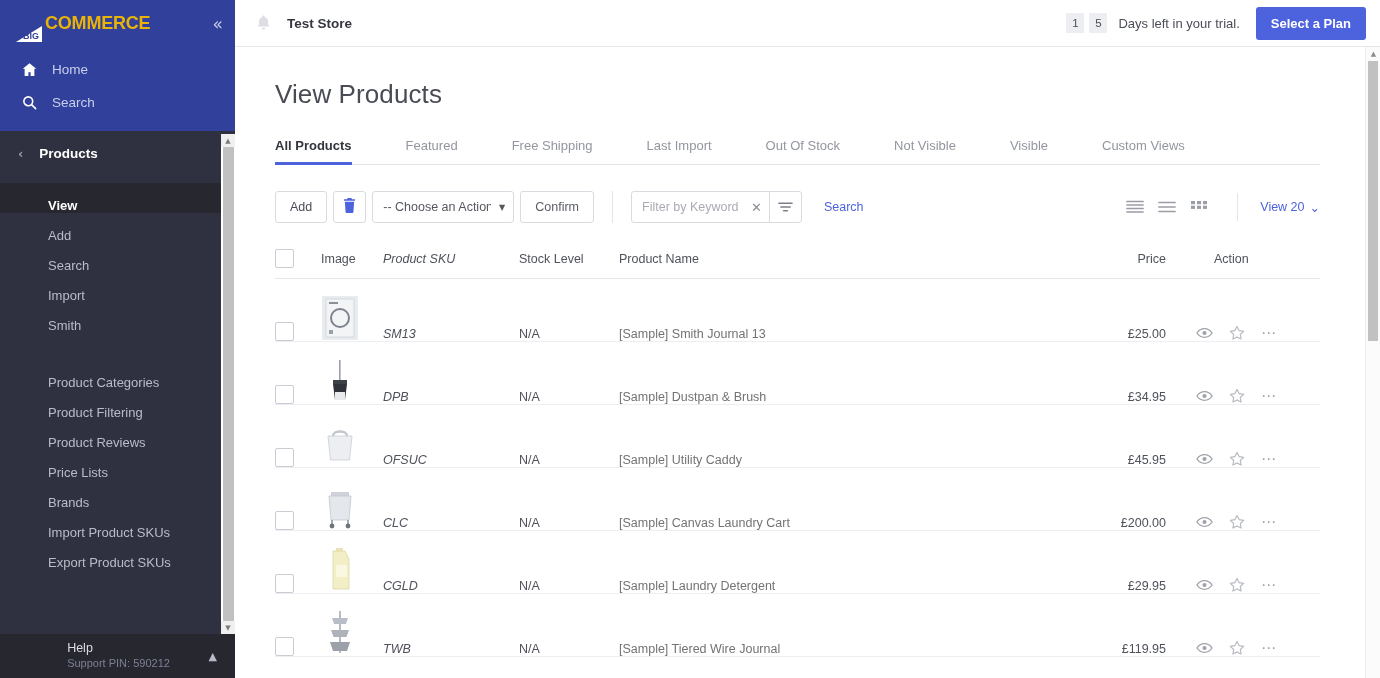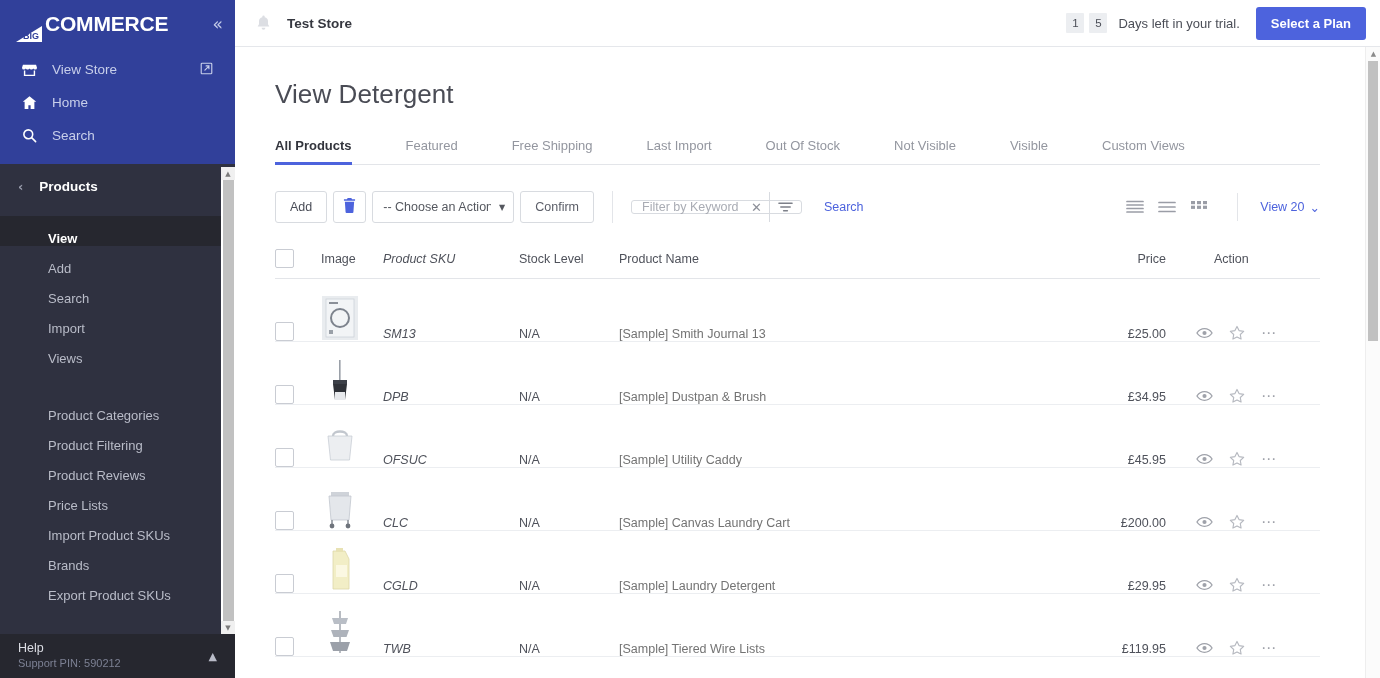--- a/index.html
+++ b/index.html
@@ -23,21 +23,21 @@
   .sb-brandrow {
     height: 47px; display: flex; align-items: center;
     padding: 0 14px 0 14px; position: relative;
   }
   .logo { display: flex; align-items: center; gap: 0px; }
   .logo-mark {
     width: 30px; height: 20px; position: relative; margin-right: 1px; margin-top: 20px;
   }
   .logo-mark svg { display:block; }
   .logo-text {
-    color: #ffffff; font-size: 21px; font-weight: 700;
+    color: #eab308; font-size: 18px; font-weight: 700;
     letter-spacing: -0.2px;
   }
   .collapse-btn {
     position: absolute; right: 12px; top: 50%; transform: translateY(-50%);
     color: #c3cbe8; font-size: 17px; line-height: 1; cursor: pointer;
     font-family: "DejaVu Sans", sans-serif;
   }
   .sb-blue-nav { padding: 6px 0 12px 0; }
   .sb-blue-item {
     height: 33px; display: flex; align-items: center;
@@ -79,20 +79,21 @@
     color:#7a7a7a; font-size: 7px; font-family:"DejaVu Sans", sans-serif;
     background:#f0f0f0;
   }
   .sb-scroll .arrow-up { top: 0; }
   .sb-scroll .arrow-dn { bottom: 0; }
 
   .sb-help {
     height: 44px; background: #26272f; display: flex; align-items: center;
     padding: 0 16px 0 18px; position: relative; cursor: pointer;
     flex: 0 0 44px;
+    justify-content: center;
   }
   .sb-help .htxt { display:flex; flex-direction: column; line-height: 1.25; }
   .sb-help .h1 { color: #dcdee5; font-size: 12.5px; }
   .sb-help .h2 { color: #7c8093; font-size: 11px; }
   .sb-help .caret { position:absolute; right: 18px; color:#b9bcc8; font-size: 11px;
     font-family:"DejaVu Sans", sans-serif;}
 
   
   .main { flex: 1; height: 678px; position: relative; background: #ffffff;
     display: flex; flex-direction: column; overflow: hidden; }
@@ -159,21 +160,21 @@
   .select-wrap .sel-caret {
     position: absolute; right: 9px; top: 50%; transform: translateY(-50%);
     pointer-events: none; color: #55585f; font-size: 8px;
     font-family: "DejaVu Sans", sans-serif;
   }
   .btn.confirm { margin-left: 6px; color: #5b5e68; }
 
   .divider-v { width: 1px; height: 32px; background: #e3e5e9; margin: 0 18px; }
 
   .filter-box {
-    display: flex; align-items: center; height: 14px;
+    display: flex; align-items: center; height: 32px;
     border: 1px solid #d8dbe0; border-radius: 3px; background: #fff;
   }
   .filter-box input {
     border: none; outline: none; height: 30px; width: 112px;
     font-size: 12.5px; color: #55585f; padding: 0 6px 0 10px;
     font-family: "Liberation Sans", sans-serif; background: transparent;
   }
   .filter-box input::placeholder { color: #a9acb4; }
   .clear-x { color: #8d9099; font-size: 13px; padding: 0 7px; cursor: pointer;
     font-family: "DejaVu Sans", sans-serif; }
@@ -259,35 +260,20 @@
           </span>
           <span class="logo-text">COMMERCE</span>
         </div>
         <span class="collapse-btn">«</span>
       </div>
 
       <div class="sb-blue-nav">
         <div class="sb-blue-item">
           <span class="ico">
             <svg width="15" height="15" viewBox="0 0 16 16" fill="#ffffff">
-              <path d="M1 3h14l1 3a2 2 0 0 1-2 2 2 2 0 0 1-2-1.2A2 2 0 0 1 10 8a2 2 0 0 1-2-1.2A2 2 0 0 1 6 8a2 2 0 0 1-2-1.2A2 2 0 0 1 2 8 2 2 0 0 1 0 6z"></path>
-              <path d="M2 9v6h12V9h-1.5v4.5h-9V9z"></path>
-            </svg>
-          </span>
-          <span>View Store</span>
-          <span class="ext">
-            <svg width="13" height="13" viewBox="0 0 16 16" fill="none" stroke="#c8cfea" stroke-width="1.4">
-              <rect x="1.5" y="1.5" width="13" height="13" rx="1"></rect>
-              <path d="M6 10l5-5M7.5 4.8H11V8.3" stroke-linecap="round"></path>
-            </svg>
-          </span>
-        </div>
-        <div class="sb-blue-item">
-          <span class="ico">
-            <svg width="15" height="15" viewBox="0 0 16 16" fill="#ffffff">
               <path d="M8 1.2 0.8 7.2h2V15h4v-4h2.4v4h4V7.2h2z"></path>
             </svg>
           </span>
           <span>Home</span>
         </div>
         <div class="sb-blue-item">
           <span class="ico">
             <svg width="15" height="15" viewBox="0 0 16 16" fill="none" stroke="#ffffff" stroke-width="1.7">
               <circle cx="6.7" cy="6.7" r="4.7"></circle>
               <path d="M10.3 10.3 14.5 14.5" stroke-linecap="round"></path>
@@ -310,40 +296,40 @@
         <div class="sb-item">
           <span>Add</span>
         </div>
         <div class="sb-item">
           <span>Search</span>
         </div>
         <div class="sb-item">
           <span>Import</span>
         </div>
         <div class="sb-item">
-          <span>Views</span>
+          <span>Smith</span>
         </div>
         <div class="sb-gap"></div>
         <div class="sb-item">
           <span>Product Categories</span>
         </div>
         <div class="sb-item">
           <span>Product Filtering</span>
         </div>
         <div class="sb-item">
           <span>Product Reviews</span>
         </div>
         <div class="sb-item">
           <span>Price Lists</span>
         </div>
         <div class="sb-item">
+          <span>Brands</span>
+        </div>
+        <div class="sb-item">
           <span>Import Product SKUs</span>
-        </div>
-        <div class="sb-item">
-          <span>Brands</span>
         </div>
         <div class="sb-item">
           <span>Export Product SKUs</span>
         </div>
       </div>
 
       <div class="sb-scroll">
         <div class="arrow-up">▲</div>
         <div class="track"></div>
         <div class="arrow-dn">▼</div>
@@ -372,21 +358,21 @@
 
       <div class="topbar-right">
         <span class="daybox">1</span>
         <span class="daybox">5</span>
         <span class="trial-text">Days left in your trial.</span>
         <button class="plan-btn">Select a Plan</button>
       </div>
     </div>
 
     <div class="content">
-      <h1 class="page-title">View Detergent</h1>
+      <h1 class="page-title">View Products</h1>
 
       <div class="tabs">
         <div class="tab active"><span>All Products</span></div>
         <div class="tab"><span>Featured</span></div>
         <div class="tab"><span>Free Shipping</span></div>
         <div class="tab"><span>Last Import</span></div>
         <div class="tab"><span>Out Of Stock</span></div>
         <div class="tab"><span>Not Visible</span></div>
         <div class="tab"><span>Visible</span></div>
         <div class="tab"><span>Custom Views</span></div>
@@ -645,21 +631,21 @@
               <svg width="34" height="46" viewBox="0 0 34 46">
                 <path d="M17 1v42" stroke="#9aa0a8" stroke-width="1.4"></path>
                 <path d="M9 8h16l-2 6H11z" fill="#b9bec6"></path>
                 <path d="M8 20h18l-2.5 7h-13z" fill="#aeb3bb"></path>
                 <path d="M7 32h20l-3 9H10z" fill="#9ba0a9"></path>
               </svg>
             </span>
           </span>
           <span class="c-sku">TWB</span>
           <span class="c-stock">N/A</span>
-          <span class="c-name"><span class="prod-name">[Sample] Tiered Wire Lists</span></span>
+          <span class="c-name"><span class="prod-name">[Sample] Tiered Wire Journal</span></span>
           <span class="c-price">£119.95</span>
           <span class="c-act">
             <span class="act-ico">
               <svg width="17" height="12" viewBox="0 0 18 12" fill="none" stroke="#9fa2aa" stroke-width="1.4">
                   <path d="M1 6s3-4.6 8-4.6S17 6 17 6s-3 4.6-8 4.6S1 6 1 6z"></path>
                   <circle cx="9" cy="6" r="2.2" fill="#9fa2aa" stroke="none"></circle>
                 </svg>
             </span>
             <span class="act-ico">
               <svg width="16" height="16" viewBox="0 0 18 18" fill="none" stroke="#b6b9c0" stroke-width="1.3" stroke-linejoin="round">

